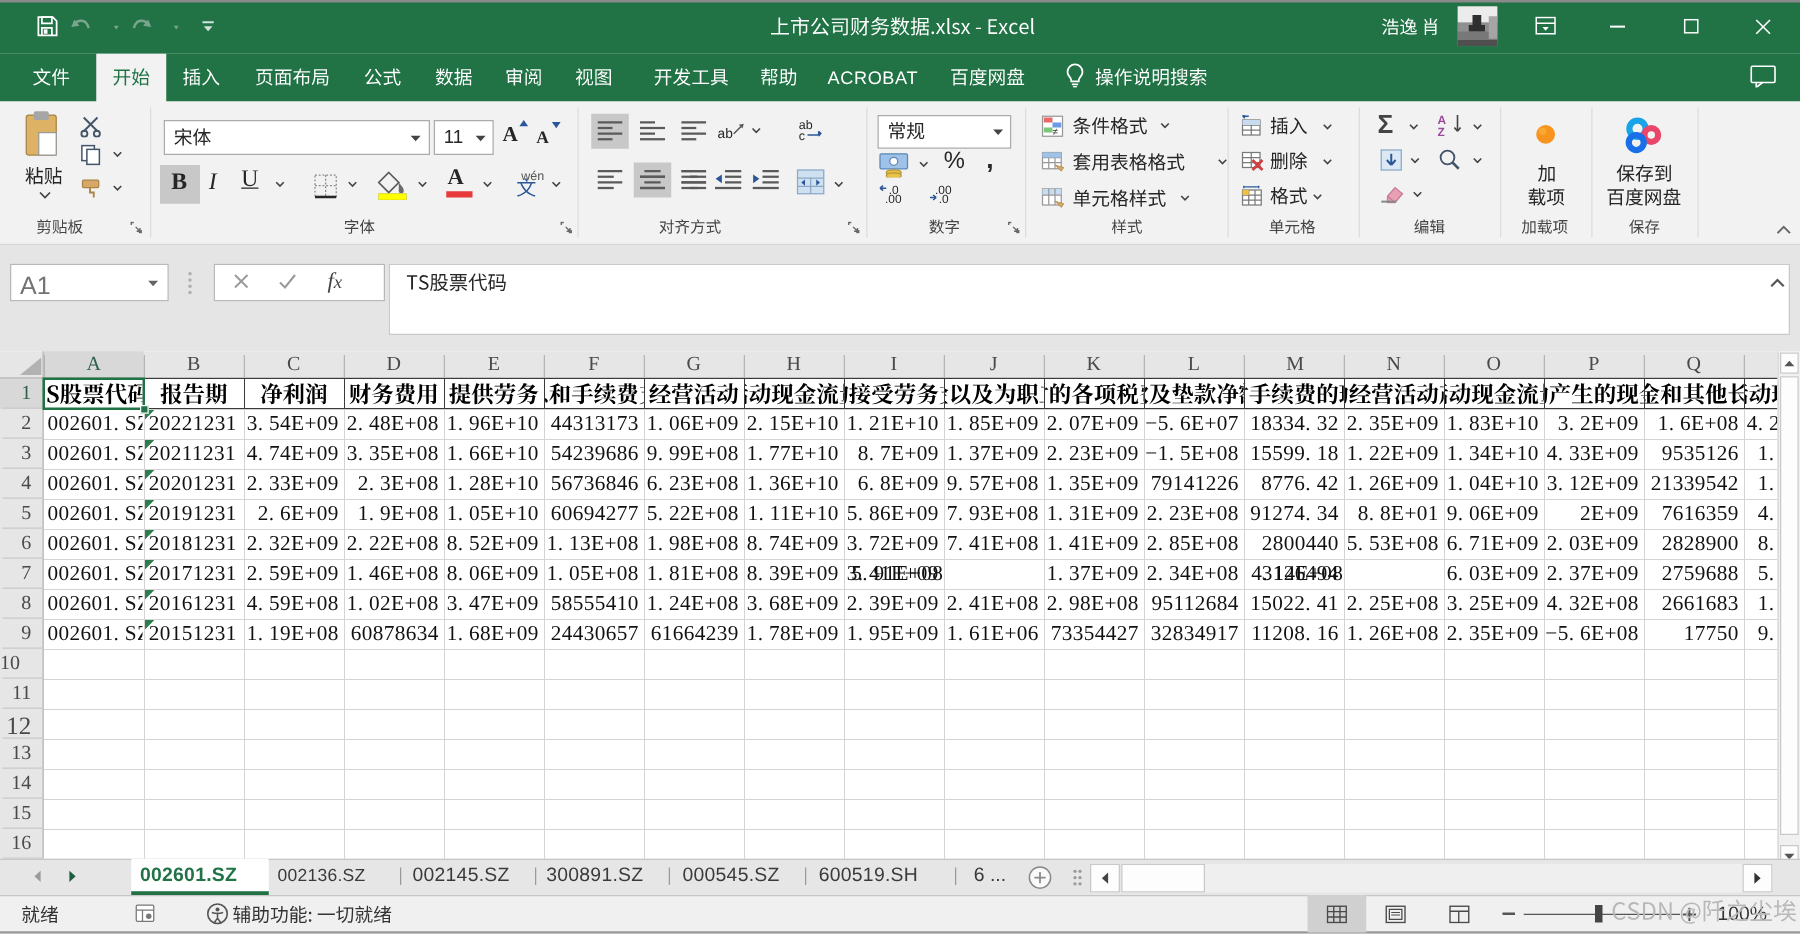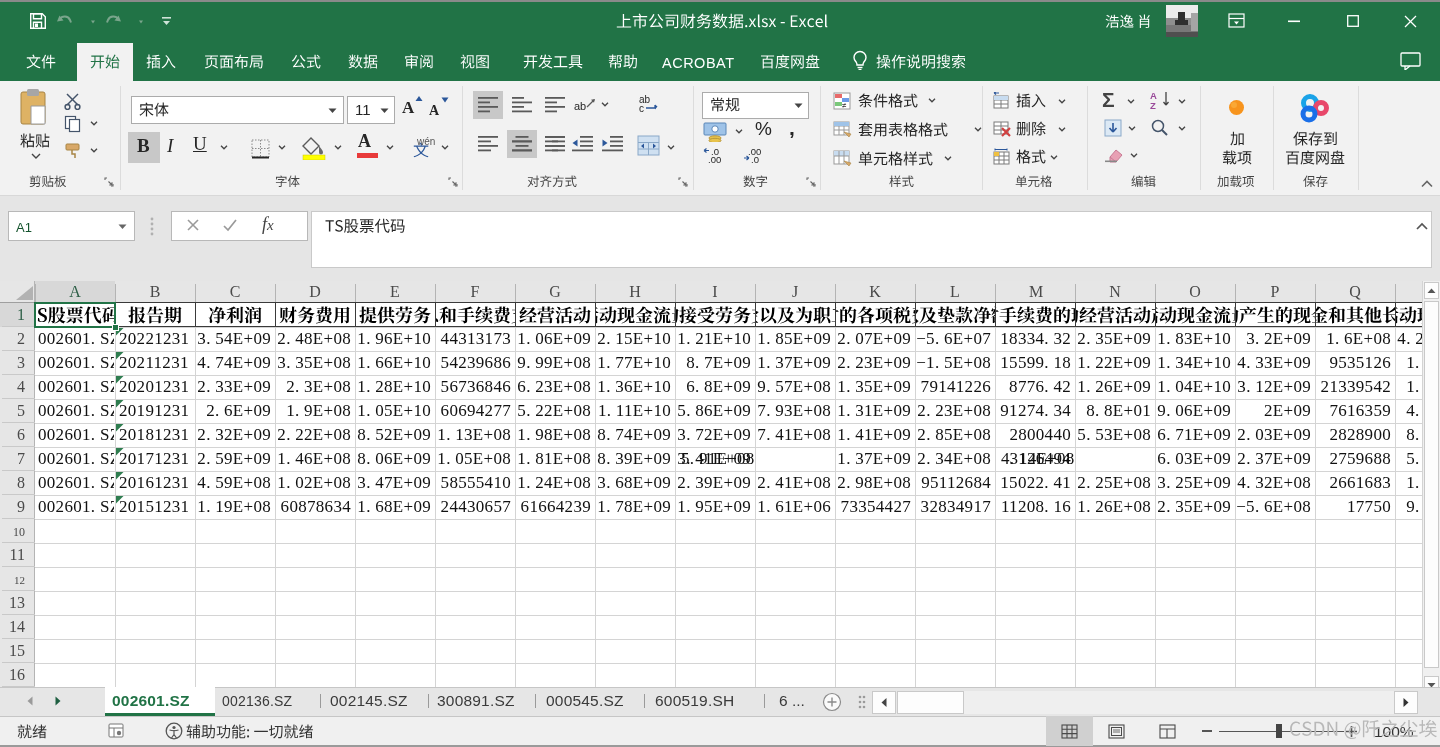--- a/index.html
+++ b/index.html
@@ -525,21 +525,21 @@
       <path fill="#262626" transform="translate(0 13.2)" d="M6.8 -10.9H12.4V-8.1H6.8ZM5.7 -11.9V-7.1H9V-5.2H4.6V-4.2H8.3C7.3 -2.6 5.7 -1.1 4.2 -0.3C4.4 -0.1 4.8 0.3 4.9 0.5C6.4 -0.3 7.9 -1.8 9 -3.5V1.2H10.1V-3.5C11.1 -1.9 12.5 -0.3 13.9 0.6C14.1 0.3 14.5 -0.1 14.7 -0.3C13.3 -1.1 11.7 -2.6 10.8 -4.2H14.3V-5.2H10.1V-7.1H13.5V-11.9ZM4.2 -12.6C3.3 -10.3 1.8 -8.1 0.3 -6.6C0.5 -6.4 0.9 -5.8 1 -5.5C1.5 -6.1 2.1 -6.7 2.6 -7.4V1.2H3.7V-9.1C4.3 -10.1 4.8 -11.2 5.2 -12.2Z M24.2 -5.2V-4H20V-2.9H24.2V-0.1C24.2 0.1 24.1 0.1 23.9 0.1C23.6 0.1 22.7 0.1 21.7 0.1C21.9 0.4 22 0.9 22.1 1.2C23.4 1.2 24.2 1.2 24.7 1C25.2 0.8 25.3 0.5 25.3 -0.1V-2.9H29.4V-4H25.3V-4.9C26.4 -5.5 27.6 -6.5 28.4 -7.4L27.7 -7.9L27.5 -7.9H21.3V-6.8H26.4C25.8 -6.2 24.9 -5.6 24.2 -5.2ZM20.8 -12.6C20.6 -12 20.4 -11.3 20.1 -10.6H15.9V-9.6H19.7C18.7 -7.5 17.3 -5.5 15.5 -4.3C15.6 -4 15.9 -3.5 16 -3.2C16.7 -3.7 17.3 -4.2 17.8 -4.8V1.2H19V-6.2C19.7 -7.2 20.4 -8.4 20.9 -9.6H29.1V-10.6H21.4C21.6 -11.2 21.8 -11.8 21.9 -12.3Z M39.6 -11.3V-2.2H40.7V-11.3ZM42.6 -12.4V-0.6C42.6 -0.3 42.5 -0.2 42.3 -0.2C42 -0.2 41.2 -0.2 40.3 -0.2C40.5 0.1 40.6 0.6 40.7 0.9C41.8 0.9 42.6 0.9 43.1 0.7C43.5 0.5 43.7 0.1 43.7 -0.6V-12.4ZM30.9 -0.6 31.2 0.4C33.2 0.1 36 -0.5 38.7 -1L38.6 -2L35.5 -1.4V-3.8H38.5V-4.8H35.5V-6.4H34.4V-4.8H31.5V-3.8H34.4V-1.2ZM31.8 -6.6C32.1 -6.8 32.7 -6.8 37.4 -7.3C37.6 -6.9 37.8 -6.6 37.9 -6.3L38.8 -6.9C38.3 -7.8 37.4 -9.1 36.5 -10.1L35.7 -9.6C36.1 -9.2 36.5 -8.7 36.8 -8.1L33 -7.8C33.6 -8.6 34.2 -9.6 34.7 -10.6H38.8V-11.6H31.1V-10.6H33.5C33 -9.6 32.4 -8.6 32.1 -8.3C31.9 -7.9 31.6 -7.7 31.4 -7.6C31.5 -7.3 31.7 -6.8 31.8 -6.6Z"></path>
     </svg>
     <svg class="zt" style="left:1285.0px;top:149.7px" width="60" height="18" viewBox="0 0 60 18">
       <path fill="#262626" transform="translate(0 13.2)" d="M2.7 -8.4V1.2H3.8V0.2H11.4V1.2H12.6V-8.4H7.5C7.6 -9.1 7.9 -9.9 8 -10.7H14.1V-11.8H1V-10.7H6.7C6.6 -9.9 6.5 -9.1 6.3 -8.4ZM3.8 -3.6H11.4V-0.8H3.8ZM3.8 -4.6V-7.4H11.4V-4.6Z M20.8 -9.7V-8.4H18.4V-7.4H20.8V-4.9H26.6V-7.4H29.1V-8.4H26.6V-9.7H25.5V-8.4H21.9V-9.7ZM25.5 -7.4V-5.8H21.9V-7.4ZM26.4 -3C25.7 -2.3 24.8 -1.6 23.7 -1.2C22.6 -1.7 21.8 -2.3 21.1 -3ZM18.6 -4V-3H20.5L20 -2.8C20.6 -2 21.5 -1.3 22.5 -0.7C21 -0.3 19.5 0 17.9 0.1C18 0.4 18.3 0.8 18.3 1.1C20.2 0.9 22 0.5 23.6 -0.1C25.1 0.6 26.9 1 28.8 1.2C28.9 0.9 29.2 0.5 29.4 0.2C27.8 0.1 26.2 -0.2 24.9 -0.7C26.2 -1.4 27.3 -2.4 28 -3.6L27.3 -4L27.1 -4ZM22.1 -12.4C22.3 -12 22.5 -11.5 22.7 -11.1H16.9V-7C16.9 -4.8 16.8 -1.6 15.6 0.7C15.8 0.8 16.3 1 16.6 1.2C17.8 -1.2 18 -4.6 18 -7V-10H29.2V-11.1H24C23.8 -11.6 23.5 -12.2 23.2 -12.7Z M32.9 -8C33.6 -7.2 34.3 -6.2 35 -5.3C34.4 -3.7 33.6 -2.3 32.6 -1.3C32.8 -1.2 33.3 -0.9 33.5 -0.7C34.4 -1.6 35.1 -2.9 35.7 -4.3C36.2 -3.6 36.6 -2.9 36.9 -2.4L37.6 -3.1C37.2 -3.7 36.7 -4.5 36.1 -5.4C36.5 -6.6 36.8 -8 37.1 -9.5L36 -9.6C35.9 -8.5 35.7 -7.4 35.4 -6.4C34.8 -7.2 34.2 -8 33.6 -8.7ZM37.2 -8C37.9 -7.2 38.7 -6.2 39.3 -5.2C38.7 -3.6 37.9 -2.2 36.8 -1.2C37 -1.1 37.5 -0.7 37.7 -0.6C38.6 -1.5 39.4 -2.8 40 -4.2C40.5 -3.4 40.9 -2.6 41.2 -1.9L42 -2.6C41.6 -3.4 41.1 -4.3 40.4 -5.4C40.8 -6.6 41.1 -8 41.3 -9.4L40.3 -9.6C40.1 -8.5 39.9 -7.4 39.7 -6.4C39.1 -7.2 38.5 -7.9 38 -8.6ZM31.3 -11.7V1.2H32.5V-10.6H42.6V-0.3C42.6 -0 42.5 0 42.2 0.1C41.9 0.1 40.9 0.1 39.9 0C40.1 0.3 40.3 0.9 40.4 1.2C41.7 1.2 42.6 1.1 43 1C43.5 0.8 43.7 0.4 43.7 -0.3V-11.7Z M50.9 -6.4C51.7 -6 52.7 -5.3 53.2 -4.8L53.8 -5.5C53.3 -6 52.2 -6.6 51.4 -7ZM52 -12.8C51.9 -12.4 51.7 -11.9 51.5 -11.5H48.2V-8.8L48.2 -8.2H45.8V-7.3H48C47.8 -6.3 47.3 -5.4 46.1 -4.7C46.4 -4.5 46.8 -4.1 46.9 -3.9C48.3 -4.8 48.9 -6 49.2 -7.3H56.1V-5.5C56.1 -5.3 56.1 -5.3 55.8 -5.3C55.6 -5.3 55 -5.3 54.2 -5.3C54.4 -5 54.6 -4.6 54.6 -4.3C55.6 -4.3 56.3 -4.3 56.7 -4.5C57.1 -4.6 57.2 -5 57.2 -5.5V-7.3H59.3V-8.2H57.2V-11.5H52.7L53.2 -12.5ZM51 -9.7C51.8 -9.3 52.7 -8.7 53.2 -8.2H49.3L49.3 -8.8V-10.5H56.1V-8.2H53.2L53.8 -8.9C53.3 -9.4 52.3 -10 51.5 -10.3ZM47.4 -3.9V-0.2H45.7V0.8H59.3V-0.2H57.6V-3.9ZM48.4 -0.2V-3H50.4V-0.2ZM51.5 -0.2V-3H53.5V-0.2ZM54.5 -0.2V-3H56.5V-0.2Z"></path>
     </svg>
     <svg class="ab" style="left:1420px;top:179px" width="14" height="9" viewBox="0 0 14 9">
       <path d="M2 7.5 L7 2.5 L12 7.5" stroke="#666" stroke-width="1.6" fill="none"></path>
     </svg>
     <div class="ab" style="left:0px;top:196px;width:1440px;height:85px;background:#e5e5e5;"></div>
     <div class="ab" style="left:8px;top:211px;width:127px;height:30px;background:#fff;border:1px solid #b8b8b8;"></div>
-    <div class="ab" style="left:16px;top:218px;"><span style="font-size:13px;color:#14532d">A1</span></div>
+    <div class="ab" style="left:16px;top:218px;"><span style="font-size:20px;color:#737373">A1</span></div>
     <svg class="ab" style="left:118px;top:224px" width="9" height="6" viewBox="0 0 9 6">
       <path d="M0.5 0.5 h8 l-4 4.5z" fill="#666"></path>
     </svg>
     <svg class="ab" style="left:149px;top:216px" width="6" height="22" viewBox="0 0 6 22">
       <g fill="#b0b0b0">
         <circle cx="3" cy="3" r="1.4"></circle>
         <circle cx="3" cy="8" r="1.4"></circle>
         <circle cx="3" cy="13" r="1.4"></circle>
         <circle cx="3" cy="18" r="1.4"></circle>
       </g>
@@ -626,23 +626,23 @@
     <div class="ab" style="left:2px;top:686px;width:33px;height:1px;background:#c9c9c9;"></div>
     <div class="ab" style="left:0px;top:306px;"><span class="ser" style="display:inline-block;width:25px;text-align:right;font-size:16px;color:#2f6048">1</span></div>
     <div class="ab" style="left:0px;top:330px;"><span class="ser" style="display:inline-block;width:25px;text-align:right;font-size:16px;color:#4a4a4a">2</span></div>
     <div class="ab" style="left:0px;top:354px;"><span class="ser" style="display:inline-block;width:25px;text-align:right;font-size:16px;color:#4a4a4a">3</span></div>
     <div class="ab" style="left:0px;top:378px;"><span class="ser" style="display:inline-block;width:25px;text-align:right;font-size:16px;color:#4a4a4a">4</span></div>
     <div class="ab" style="left:0px;top:402px;"><span class="ser" style="display:inline-block;width:25px;text-align:right;font-size:16px;color:#4a4a4a">5</span></div>
     <div class="ab" style="left:0px;top:426px;"><span class="ser" style="display:inline-block;width:25px;text-align:right;font-size:16px;color:#4a4a4a">6</span></div>
     <div class="ab" style="left:0px;top:450px;"><span class="ser" style="display:inline-block;width:25px;text-align:right;font-size:16px;color:#4a4a4a">7</span></div>
     <div class="ab" style="left:0px;top:474px;"><span class="ser" style="display:inline-block;width:25px;text-align:right;font-size:16px;color:#4a4a4a">8</span></div>
     <div class="ab" style="left:0px;top:498px;"><span class="ser" style="display:inline-block;width:25px;text-align:right;font-size:16px;color:#4a4a4a">9</span></div>
-    <div class="ab" style="left:0px;top:522px;"><span class="ser" style="display:inline-block;width:25px;text-align:right;font-size:12px;color:#4a4a4a">10</span></div>
+    <div class="ab" style="left:0px;top:522px;"><span class="ser" style="display:inline-block;width:25px;text-align:left;font-size:16px;color:#4a4a4a">10</span></div>
     <div class="ab" style="left:0px;top:546px;"><span class="ser" style="display:inline-block;width:25px;text-align:right;font-size:16px;color:#4a4a4a">11</span></div>
-    <div class="ab" style="left:0px;top:570px;"><span class="ser" style="display:inline-block;width:25px;text-align:right;font-size:11px;color:#4a4a4a">12</span></div>
+    <div class="ab" style="left:0px;top:570px;"><span class="ser" style="display:inline-block;width:25px;text-align:right;font-size:20px;color:#4a4a4a">12</span></div>
     <div class="ab" style="left:0px;top:594px;"><span class="ser" style="display:inline-block;width:25px;text-align:right;font-size:16px;color:#4a4a4a">13</span></div>
     <div class="ab" style="left:0px;top:618px;"><span class="ser" style="display:inline-block;width:25px;text-align:right;font-size:16px;color:#4a4a4a">14</span></div>
     <div class="ab" style="left:0px;top:642px;"><span class="ser" style="display:inline-block;width:25px;text-align:right;font-size:16px;color:#4a4a4a">15</span></div>
     <div class="ab" style="left:0px;top:666px;"><span class="ser" style="display:inline-block;width:25px;text-align:right;font-size:16px;color:#4a4a4a">16</span></div>
     <svg class="ab" style="left:35px;top:303px" width="1387" height="384" viewBox="0 0 1387 384" shape-rendering="crispEdges">
       <rect x="80" y="0" width="1" height="384" fill="#d4d4d4"></rect>
       <rect x="160" y="0" width="1" height="384" fill="#d4d4d4"></rect>
       <rect x="240" y="0" width="1" height="384" fill="#d4d4d4"></rect>
       <rect x="320" y="0" width="1" height="384" fill="#d4d4d4"></rect>
       <rect x="400" y="0" width="1" height="384" fill="#d4d4d4"></rect>

